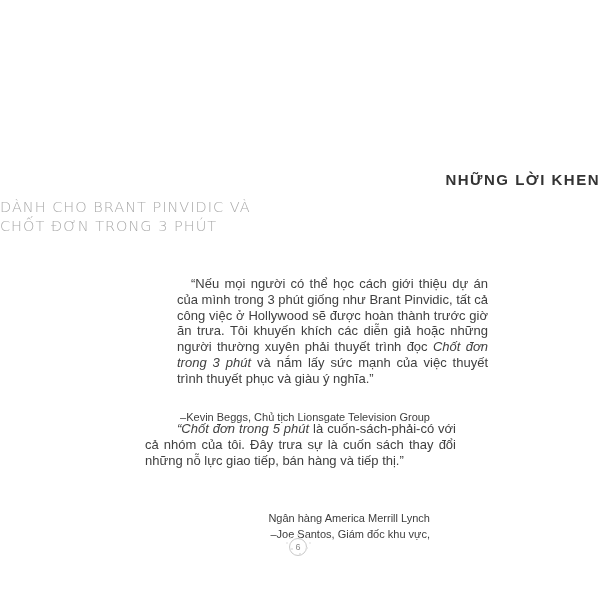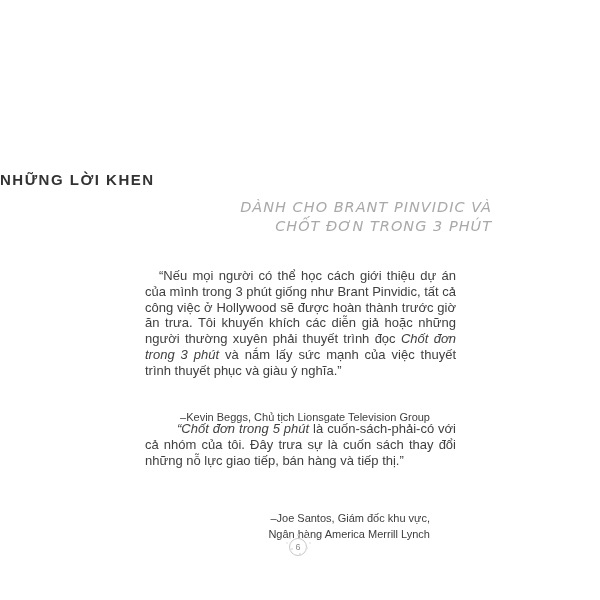--- a/index.html
+++ b/index.html
@@ -13,53 +13,52 @@
     height: 600px;
     background: #ffffff;
     overflow: hidden;
     font-family: "Liberation Sans", sans-serif;
   }
   .title {
     position: absolute;
     top: 171px;
     left: 0;
     width: 600px;
-    text-align: left;
+    text-align: right;
     font-size: 15px;
     font-weight: 700;
     letter-spacing: 1.5px;
     color: #333333;
   }
   .subtitle {
     position: absolute;
     left: 0;
     width: 492px;
-    text-align: right;
+    text-align: left;
     font-family: "DejaVu Sans", sans-serif;
     font-weight: 200;
-    font-style: italic;
     font-size: 14.5px;
     letter-spacing: 1px;
     color: #a9a9a9;
   }
   .subtitle.line1 { top: 199px; }
   .subtitle.line2 { top: 218px; }
 
   .quote {
     position: absolute;
     left: 145px;
     width: 311px;
     font-size: 13px;
     line-height: 15.8px;
     color: #404040;
     text-align: justify;
     text-justify: inter-word;
   }
   .quote .it { font-style: italic; }
-  .quote1 { top: 268px; text-indent: 14px; }
+  .quote1 { top: 276px; text-indent: 14px; margin-left: 32px; }
   .quote2 { top: 421px; text-indent: 32px; }
 
   .attribution {
     position: absolute;
     left: 145px;
     width: 311px;
     box-sizing: border-box;
     padding-right: 26px;
     text-align: right;
     font-size: 11px;
@@ -116,21 +115,21 @@
 
   <div class="quote quote1"><span>“Nếu mọi người có thể học cách giới thiệu dự án của mình trong 3 phút giống như Brant Pinvidic, tất cả công việc ở Hollywood sẽ được hoàn thành trước giờ ăn trưa. Tôi khuyến khích các diễn giả hoặc những người thường xuyên phải thuyết trình đọc </span><span class="it">Chốt đơn trong 3 phút</span><span> và nắm lấy sức mạnh của việc thuyết trình thuyết phục và giàu ý nghĩa.”</span></div>
 
   <div class="attribution attr1">
       <span>–Kevin Beggs, Chủ tịch Lionsgate Television Group</span>
     </div>
 
   <div class="quote quote2"><span class="it">“Chốt đơn trong 5 phút</span><span> là cuốn-sách-phải-có với cả nhóm của tôi. Đây trưa sự là cuốn sách thay đổi những nỗ lực giao tiếp, bán hàng và tiếp thị.”</span></div>
 
   <div class="attribution attr2">
+      <span>Ngân hàng America Merrill Lynch</span>
       <span>–Joe Santos, Giám đốc khu vực,</span>
-      <span>Ngân hàng America Merrill Lynch</span>
     </div>
 
   <div class="ornament">
     <span>6</span>
   </div>
 
 </div>
 
 </body></html>

